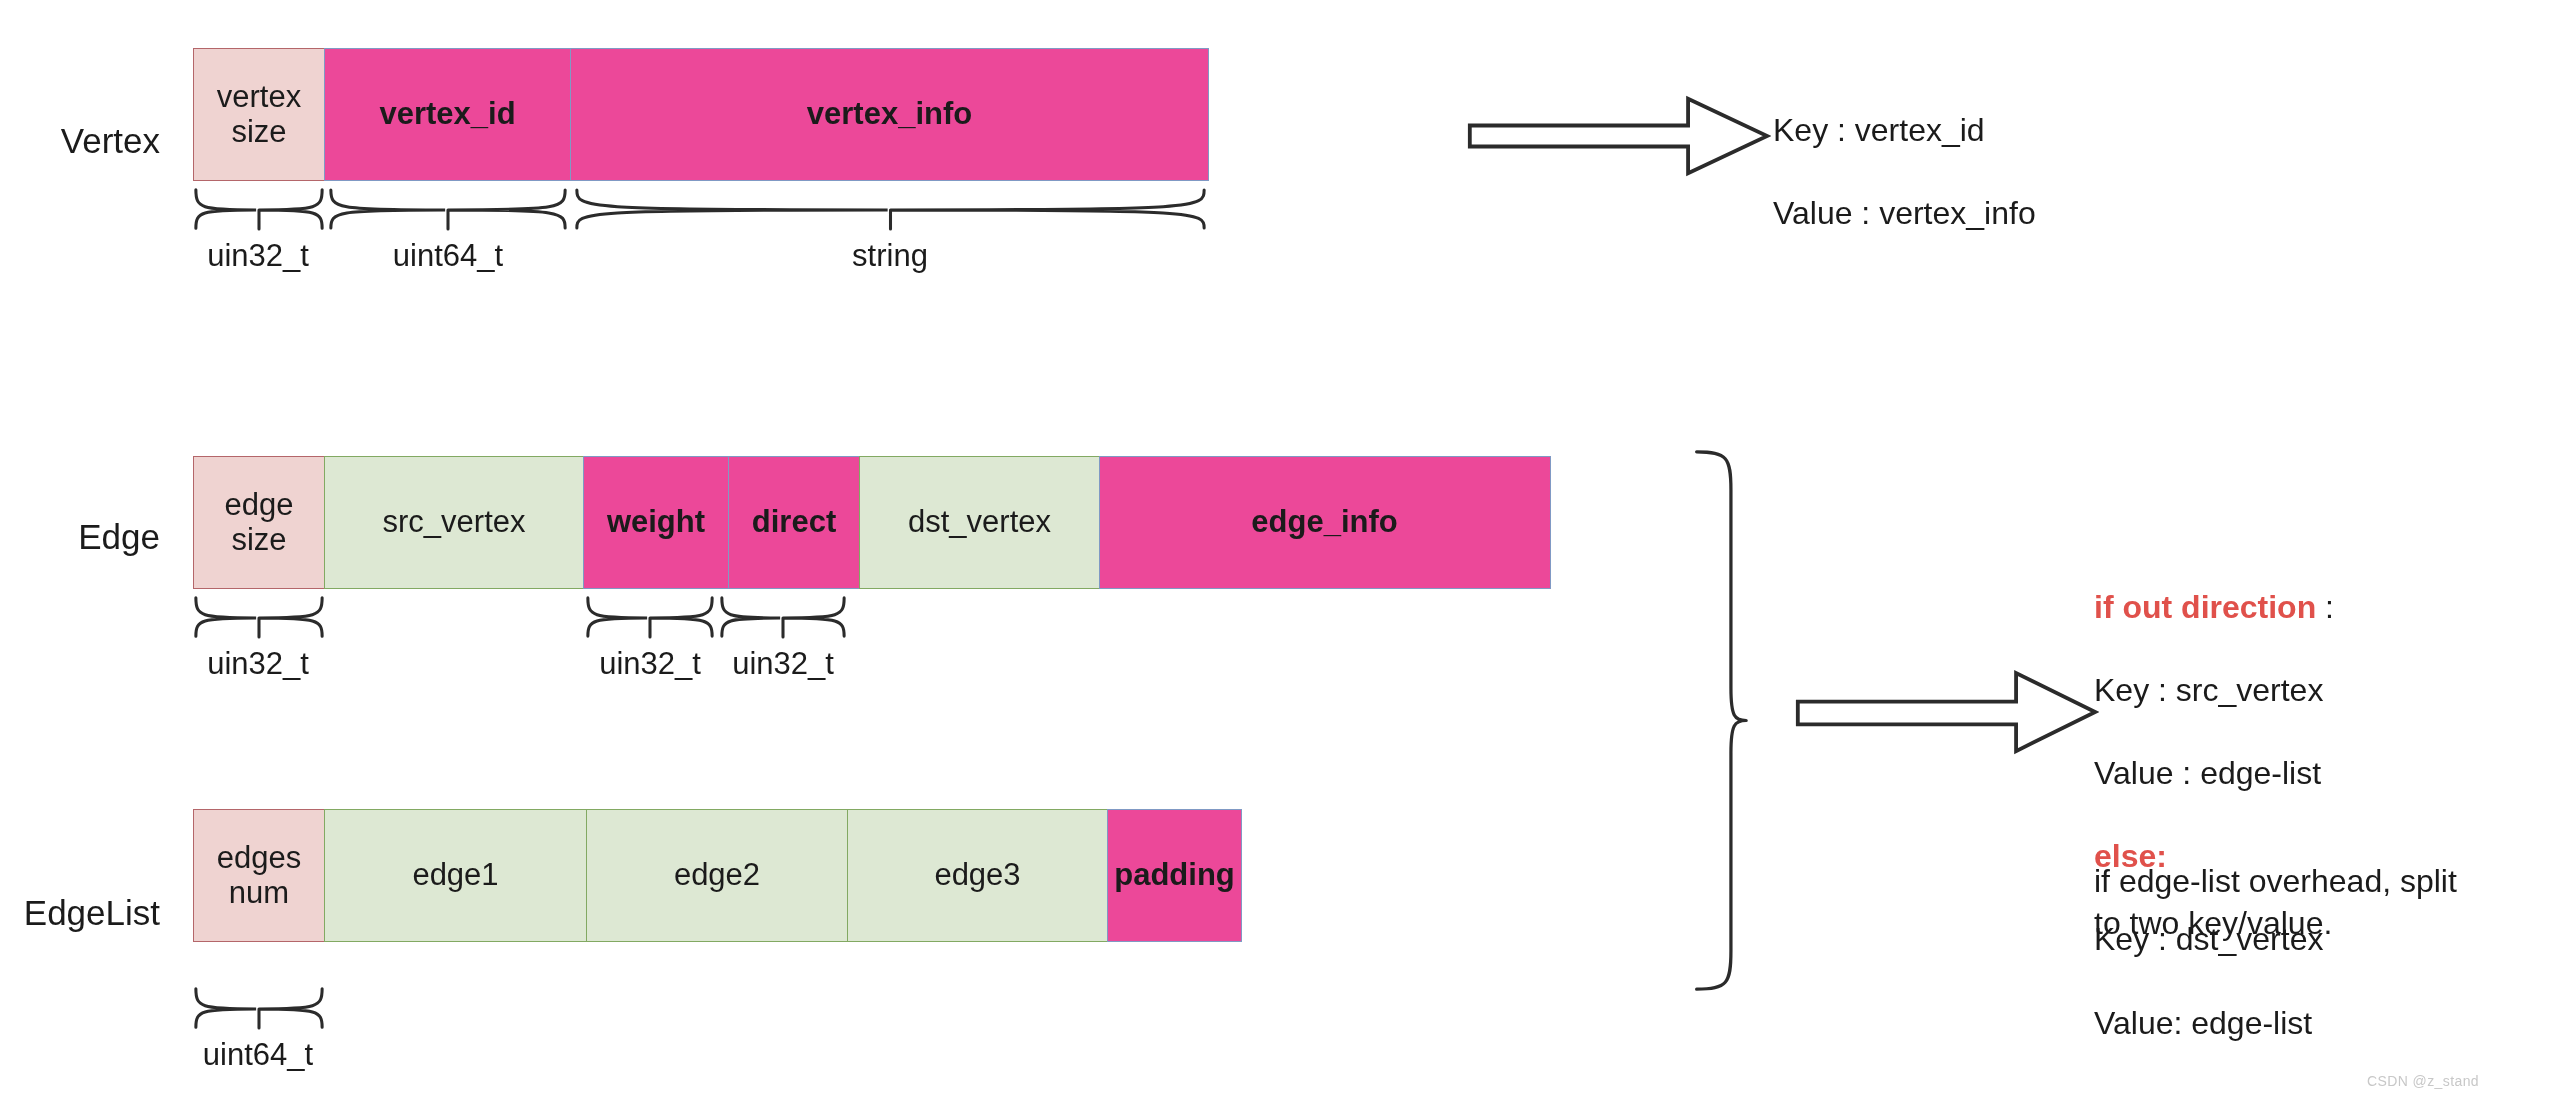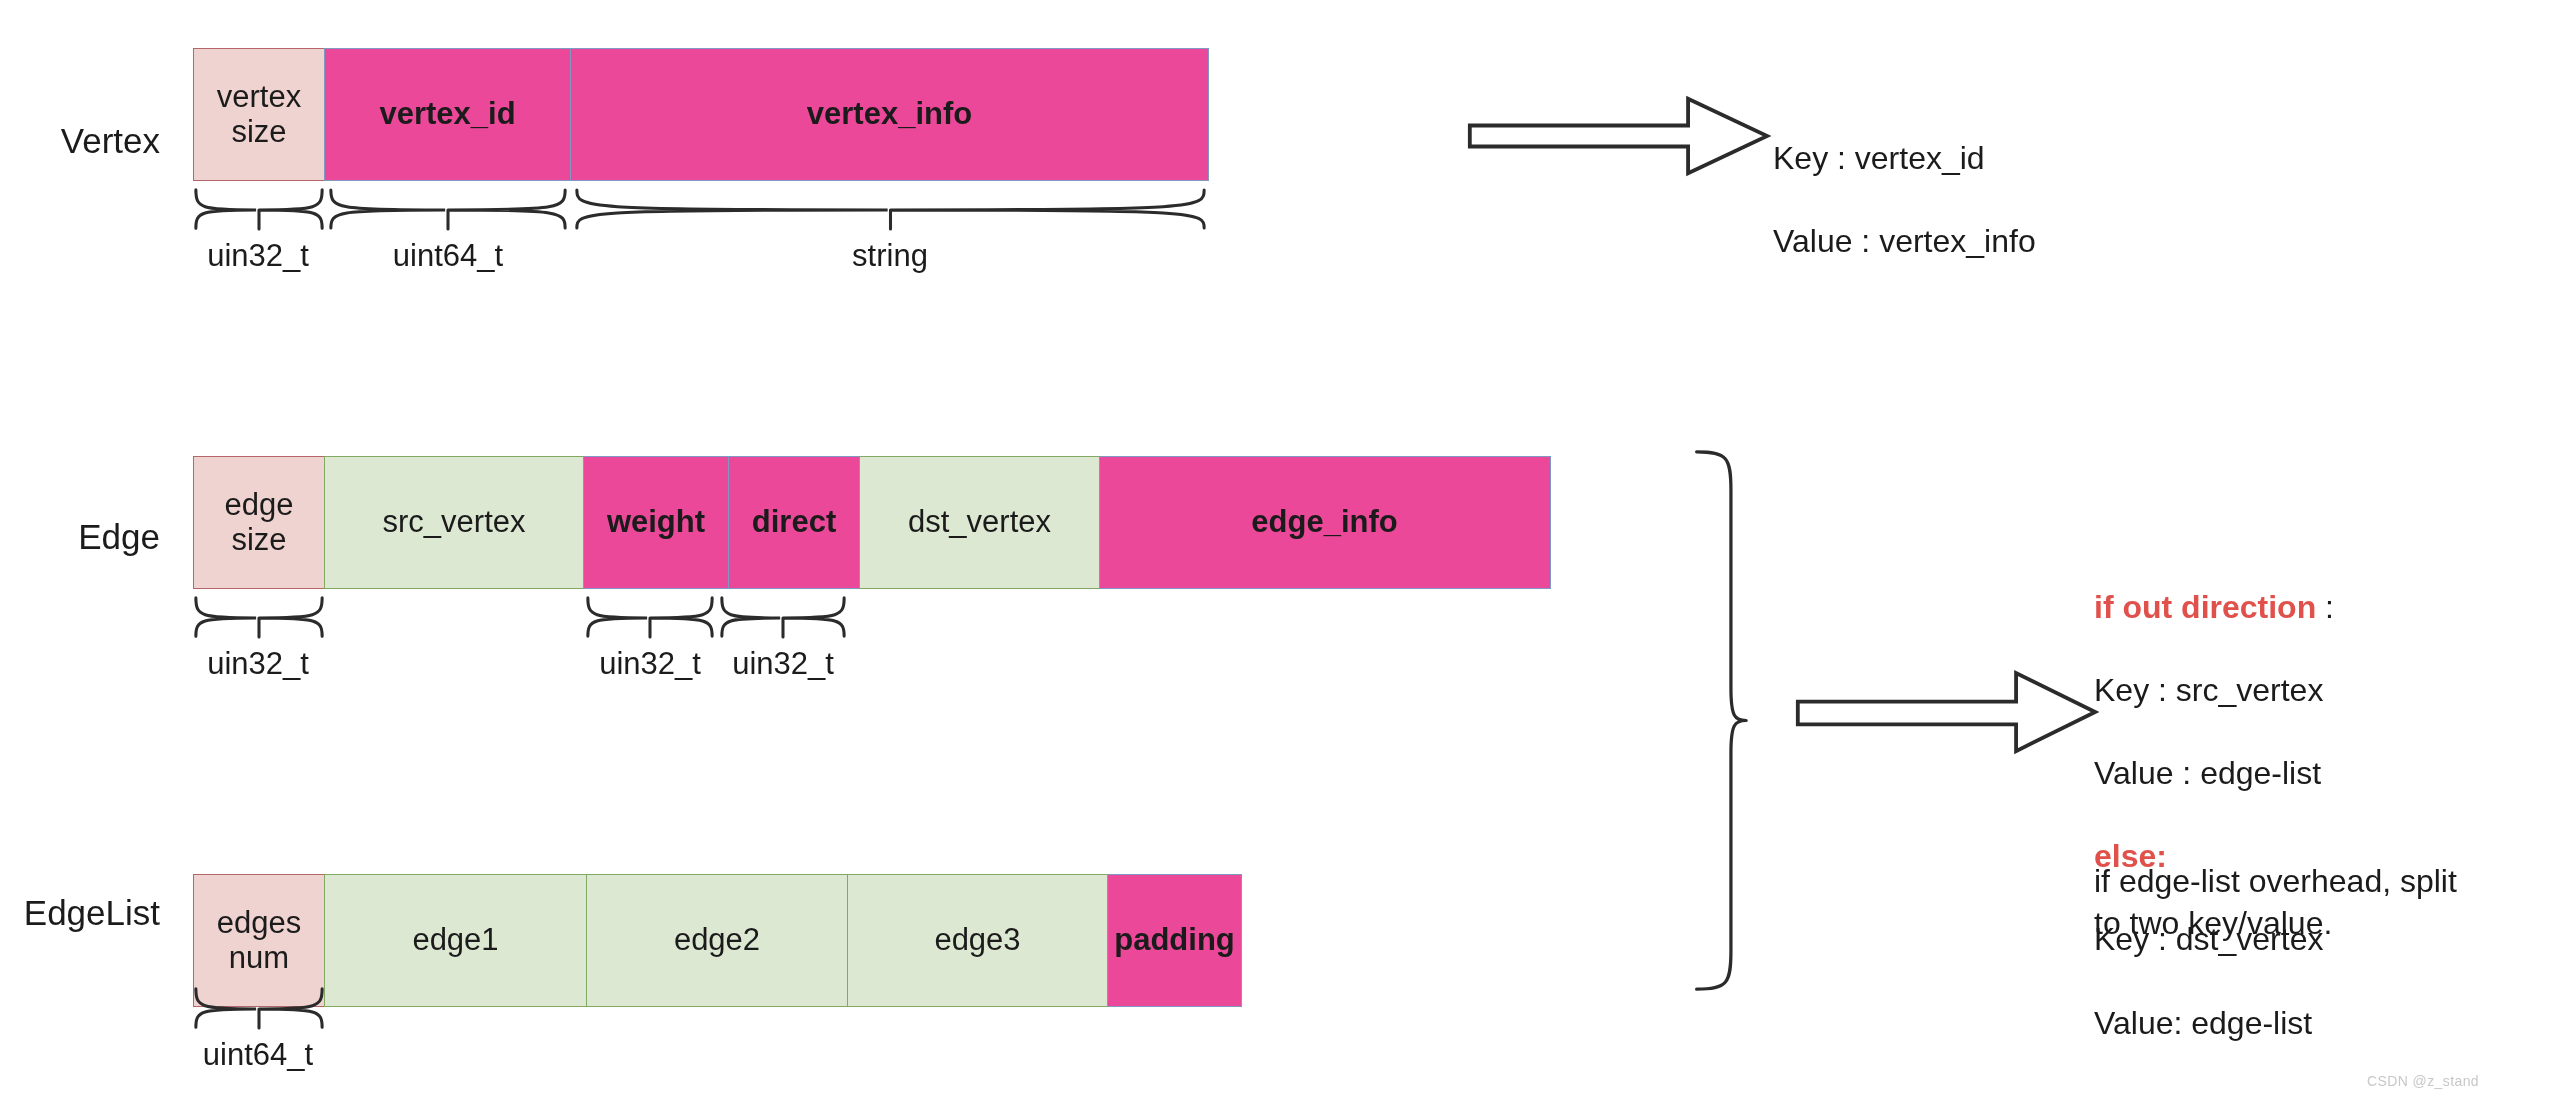--- a/index.html
+++ b/index.html
@@ -98,21 +98,21 @@
 
   <svg class="brace" style="left:574px;top:187px;" width="633" height="44" viewBox="0 0 664 46">
     <path d="M3,3 C3,22 8,24 329,24 C8,24 3,26 3,43 M661,3 C661,22 656,24 332,24 C656,24 661,26 661,43 M332,24 L332,44" fill="none" stroke="#2b2b2b" stroke-width="3.2" stroke-linecap="round"></path>
   </svg>
   <div class="type-label" style="left:890px;top:238px;">string</div>
 
   <svg class="arrow" style="left:1466px;top:93px;" width="305" height="86" viewBox="0 0 320 90">
     <path d="M4,34 L233,34 L233,6 L316,45 L233,84 L233,56 L4,56 Z" fill="#ffffff" stroke="#2b2b2b" stroke-width="4"></path>
   </svg>
 
-  <div class="note" style="left:1773px;top:96px;">
+  <div class="note" style="left:1773px;top:68px;">
     <div>Key : vertex_id</div>
     <div>Value : vertex_info</div>
   </div>
 
   <div class="row-label" style="left:17px;width:143px;top:537px;">Edge</div>
 
   <div class="struct" style="left:193px;top:456px;height:133px;">
     <div class="cell pink" style="width:132px;">edge
 size</div>
     <div class="cell green" style="width:261px;">src_vertex</div>
@@ -132,21 +132,21 @@
   </svg>
   <div class="type-label" style="left:650px;top:646px;">uin32_t</div>
 
   <svg class="brace" style="left:719px;top:595px;" width="128" height="44" viewBox="0 0 134 46">
     <path d="M3,3 C3,22 8,24 64,24 C8,24 3,26 3,43 M131,3 C131,22 126,24 67,24 C126,24 131,26 131,43 M67,24 L67,44" fill="none" stroke="#2b2b2b" stroke-width="3.2" stroke-linecap="round"></path>
   </svg>
   <div class="type-label" style="left:783px;top:646px;">uin32_t</div>
 
   <div class="row-label" style="left:0px;width:160px;top:913px;">EdgeList</div>
 
-  <div class="struct" style="left:193px;top:874px;height:133px;">
+  <div class="struct" style="left:193px;top:809px;height:133px;">
     <div class="cell pink" style="width:132px;">edges
 num</div>
     <div class="cell green" style="width:264px;">edge1</div>
     <div class="cell green" style="width:262px;">edge2</div>
     <div class="cell green" style="width:262px;">edge3</div>
     <div class="cell blue" style="width:135px;">padding</div>
   </div>
 
   <svg class="brace" style="left:193px;top:986px;" width="132" height="44" viewBox="0 0 138 46">
     <path d="M3,3 C3,22 8,24 66,24 C8,24 3,26 3,43 M135,3 C135,22 130,24 69,24 C130,24 135,26 135,43 M69,24 L69,44" fill="none" stroke="#2b2b2b" stroke-width="3.2" stroke-linecap="round"></path>

